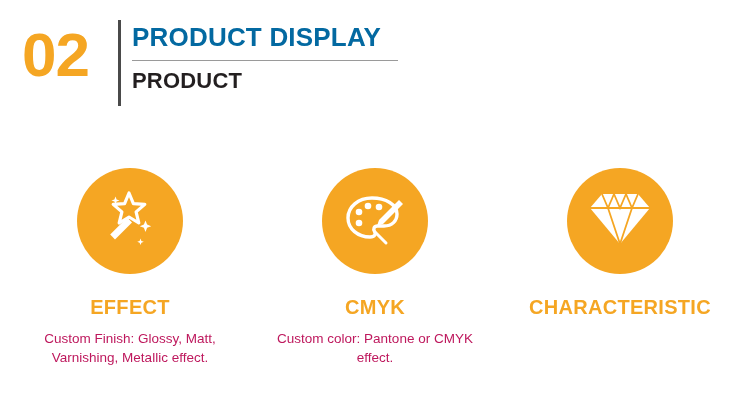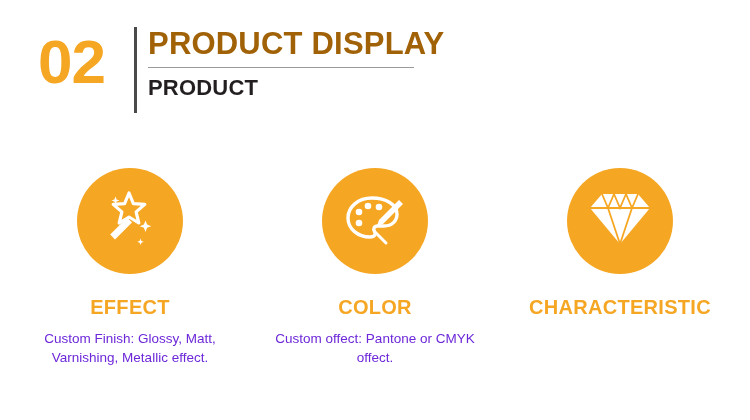--- a/index.html
+++ b/index.html
@@ -16,27 +16,26 @@
   .page {
     position: relative;
     width: 750px;
     height: 420px;
     background: #ffffff;
   }
 
   
   .header {
     position: absolute;
-    left: 16px;
+    left: 0;
     top: 0;
     width: 696px;
     height: 124px;
     display: flex;
     align-items: flex-start;
-    margin-top: 7px;
   }
   .section-number {
     position: absolute;
     left: 22px;
     top: 24px;
     font-size: 62px;
     line-height: 62px;
     font-weight: bold;
     color: #f5a623;
     letter-spacing: -1px;
@@ -50,23 +49,23 @@
     height: 86px;
     background: #4a4a4a;
   }
   .header-titles {
     position: absolute;
     left: 132px;
     top: 22px;
     width: 420px;
   }
   .title-main {
-    font-size: 31px;
-    font-weight: bold;
-    color: #a16207;
+    font-size: 26px;
+    font-weight: bold;
+    color: #0369a1;
     letter-spacing: 0.2px;
     line-height: 30px;
     padding-bottom: 6px;
   }
   .title-rule {
     width: 266px;
     height: 1px;
     background: #9a9a9a;
     margin: 2px 0 6px 0;
   }
@@ -109,21 +108,21 @@
     font-size: 20px;
     font-weight: bold;
     color: #f5a623;
     letter-spacing: 0.3px;
     text-align: center;
   }
   .feature-desc {
     margin-top: 10px;
     font-size: 13.5px;
     line-height: 19px;
-    color: #6d28d9;
+    color: #be185d;
     text-align: center;
     width: 230px;
   }
 </style>
 </head>
 <body>
 
 <div class="page">
 
   <div class="header">
@@ -171,22 +170,22 @@
               <circle cx="26" cy="20" r="3.3" fill="#ffffff"></circle>
               <circle cx="37" cy="21" r="3.3" fill="#ffffff"></circle>
               <circle cx="17" cy="37" r="3.3" fill="#ffffff"></circle>
 
               <path d="M57 14 L61 18 L41 38 L35 40 L37 34 Z" fill="#ffffff"></path>
               <path d="M33 46 L44 57" stroke="#ffffff" stroke-width="3" stroke-linecap="round" fill="none"></path>
             </g>
           </svg>
         </span>
       </div>
-      <div class="feature-title">COLOR</div>
-      <div class="feature-desc">Custom offect: Pantone or CMYK offect.</div>
+      <div class="feature-title">CMYK</div>
+      <div class="feature-desc">Custom color: Pantone or CMYK effect.</div>
     </div>
 
     <div class="feature">
       <div class="icon-circle">
         <span>
           <svg width="64" height="58" viewBox="0 0 64 58" xmlns="http://www.w3.org/2000/svg">
             <g fill="#ffffff" stroke="#f5a623" stroke-width="1.6" stroke-linejoin="round">
               <path d="M2 18 L14 4 L50 4 L62 18 L32 54 Z" stroke="none"></path>
             </g>
             <g stroke="#f5a623" stroke-width="1.8" fill="none">

